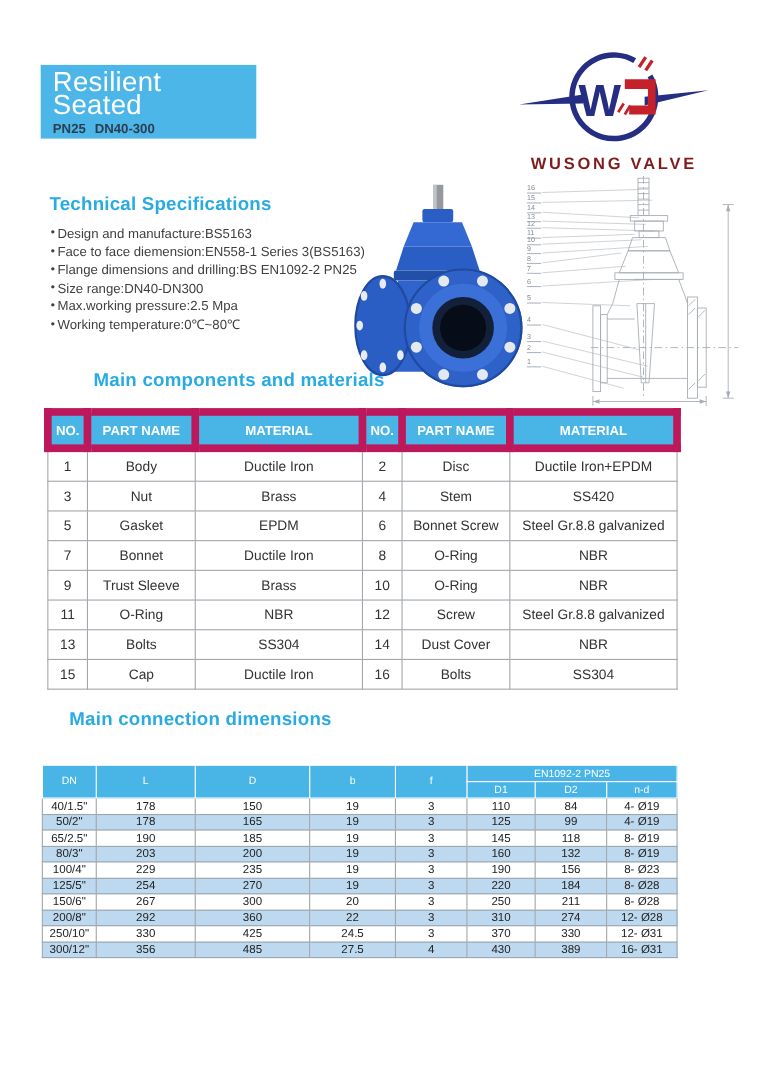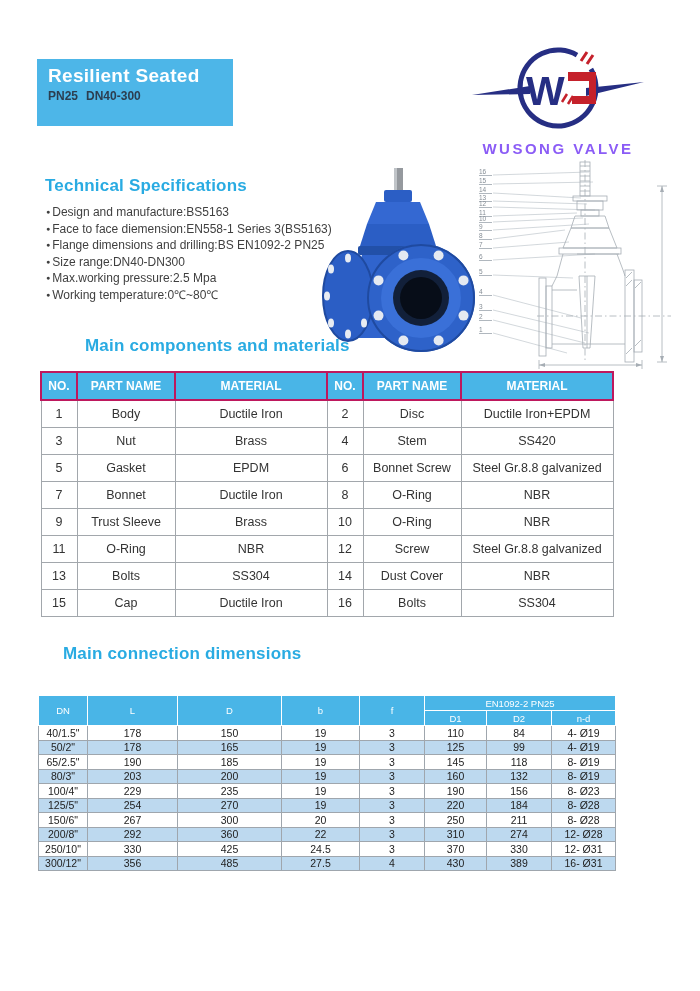--- a/index.html
+++ b/index.html
@@ -2,26 +2,26 @@
 <html><head>
 <meta charset="utf-8">
 <style>
   html,body{margin:0;padding:0;background:#ffffff;}
   .page{position:relative;width:700px;height:991px;background:#fff;overflow:hidden;
         font-family:"Liberation Sans",sans-serif;margin:0 auto;}
 
   
   .title-block{position:absolute;left:37px;top:59px;width:196px;height:67px;
                background:#4db6e8;box-sizing:border-box;padding:6px 0 0 11px;}
-  .title-line{color:#fff;font-size:19px;font-weight:bold;line-height:21px;letter-spacing:.3px;}
+  .title-line{color:#fff;font-size:25px;font-weight:normal;line-height:21px;letter-spacing:.3px;}
   .title-sub{margin-top:3px;font-size:12px;color:#2c3e50;display:flex;gap:8px;font-weight:600;}
 
   
   .logo{position:absolute;left:468px;top:38px;width:180px;text-align:center;}
-  .brand{color:#8b5cf6;font-weight:bold;font-size:15px;letter-spacing:2.5px;margin-top:1px;}
+  .brand{color:#7f1d1d;font-weight:bold;font-size:15px;letter-spacing:2.5px;margin-top:1px;}
 
   
   h2.sec{position:absolute;margin:0;font-size:17px;color:#29abe2;font-weight:600;letter-spacing:.2px;}
   #h-spec{left:45px;top:176px;}
   #h-comp{left:45px;top:336px;margin-left:40px;}
   #h-dim{left:63px;top:644px;}
 
   
   .bullets{position:absolute;left:46px;top:204px;}
   .bullet{font-size:12px;color:#3f3f3f;line-height:16.5px;display:flex;align-items:flex-start;}
@@ -31,21 +31,21 @@
   .valve-wrap{position:absolute;left:318px;top:166px;width:162px;height:192px;}
   .draw-wrap{position:absolute;left:477px;top:158px;width:198px;height:212px;}
   .draw-wrap svg{position:absolute;left:0;top:0;}
   .callout{position:absolute;left:2px;width:13px;font-size:6.5px;line-height:7px;color:#858d95;
            border-bottom:1px solid #b0b7be;text-align:left;}
 
   
   table{position:absolute;border-collapse:collapse;table-layout:fixed;}
   #comp-table{left:40px;top:371px;width:572px;}
   #comp-table th{background:#49b5e7;color:#fff;font-size:12px;font-weight:600;height:26px;
-                 border:2px solid #be185d;padding:0;}
+                 border:7px solid #be185d;padding:0;}
   #comp-table td{border:1px solid #a2a7ac;height:26px;text-align:center;font-size:12.5px;color:#333;padding:0;}
   .w-no{width:36px;}.w-part{width:98px;}.w-mat{width:152px;}
 
   #dim-table{left:38px;top:695px;width:577px;}
   #dim-table th{background:#49b5e7;color:#fff;font-weight:normal;font-size:9.5px;height:14px;
                 border:1px solid #fff;padding:0;}
   #dim-table td{border:1px solid #9fa6ad;font-size:10.5px;color:#222;text-align:center;height:13.5px;padding:0;}
   #dim-table tbody tr:nth-child(even) td{background:#bdd9ef;}
   .dw0{width:49px;}.dw1{width:90px;}.dw2{width:104px;}.dw3{width:78px;}
   .dw4{width:65px;}.dw5{width:62px;}.dw6{width:65px;}.dw7{width:64px;}

